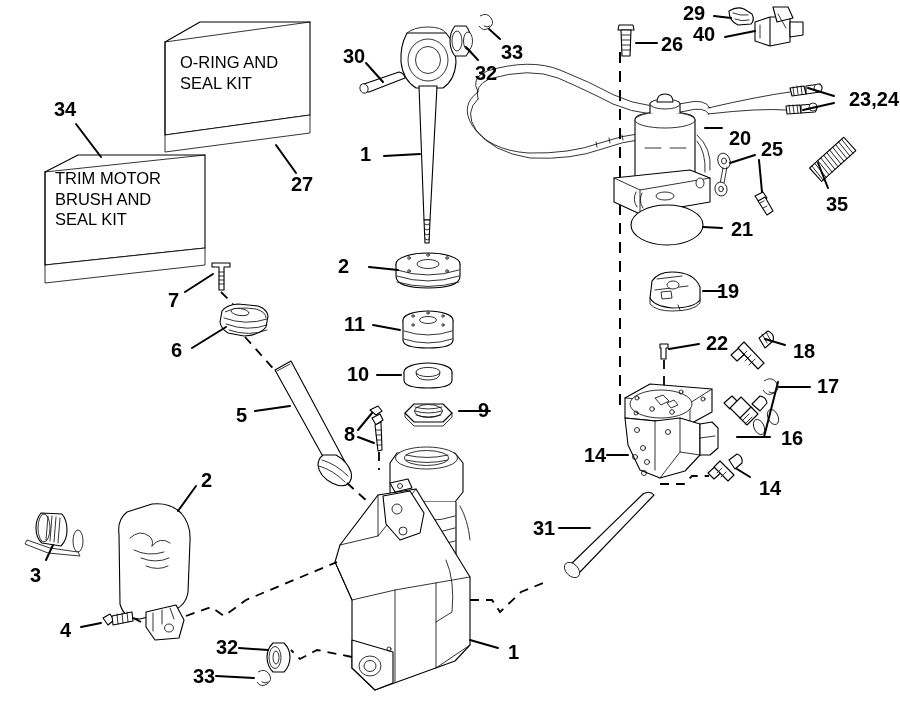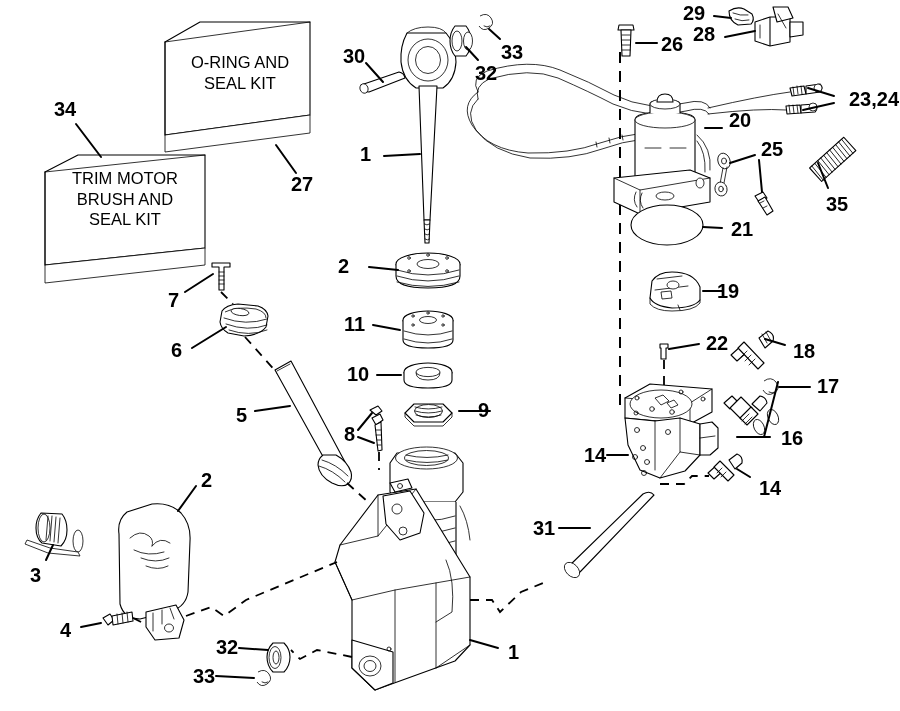--- a/index.html
+++ b/index.html
@@ -33,21 +33,21 @@
     color: #000000;
     line-height: 1;
     white-space: nowrap;
     user-select: none;
   }
   .kit-label {
     position: absolute;
     font-family: "Liberation Sans", sans-serif;
     font-size: 16.5px;
     color: #000000;
-    text-align: center;
+    text-align: left;
     line-height: 1.25;
     white-space: pre-line;
     user-select: none;
   }
   #watermark {
     position: absolute;
     left: 665px;
     top: 670px;
     font-family: "Liberation Serif", serif;
     font-weight: bold;
@@ -630,28 +630,28 @@
   <div class="callout" style="left:347px; top:364px;">10</div>
   <div class="callout" style="left:344px; top:314px;">11</div>
   <div class="callout" style="left:338px; top:256px;">2</div>
   <div class="callout" style="left:360px; top:144px;">1</div>
   <div class="callout" style="left:584px; top:445px;">14</div>
   <div class="callout" style="left:759px; top:478px;">14</div>
   <div class="callout" style="left:781px; top:428px;">16</div>
   <div class="callout" style="left:817px; top:376px;">17</div>
   <div class="callout" style="left:793px; top:333px;margin-top:8px;">18</div>
   <div class="callout" style="left:717px; top:281px;">19</div>
-  <div class="callout" style="left:729px; top:110px;text-align:right;">20</div>
+  <div class="callout" style="left:729px; top:128px;text-align:right;">20</div>
   <div class="callout" style="left:731px; top:219px;">21</div>
   <div class="callout" style="left:706px; top:333px;">22</div>
   <div class="callout" style="left:849px; top:89px;">23,24</div>
   <div class="callout" style="left:761px; top:139px;">25</div>
   <div class="callout" style="left:661px; top:34px;">26</div>
   <div class="callout" style="left:291px; top:174px;">27</div>
-  <div class="callout" style="left:693px; top:24px;">28</div>
+  <div class="callout" style="left:693px; top:24px;">40</div>
   <div class="callout" style="left:683px; top:3px;">29</div>
   <div class="callout" style="left:343px; top:46px;">30</div>
   <div class="callout" style="left:533px; top:518px;">31</div>
   <div class="callout" style="left:475px; top:63px;">32</div>
   <div class="callout" style="left:501px; top:42px;">33</div>
   <div class="callout" style="left:54px;  top:99px;">34</div>
   <div class="callout" style="left:826px; top:194px;">35</div>
   <div class="callout" style="left:216px; top:637px;">32</div>
   <div class="callout" style="left:193px; top:666px;">33</div>
 

